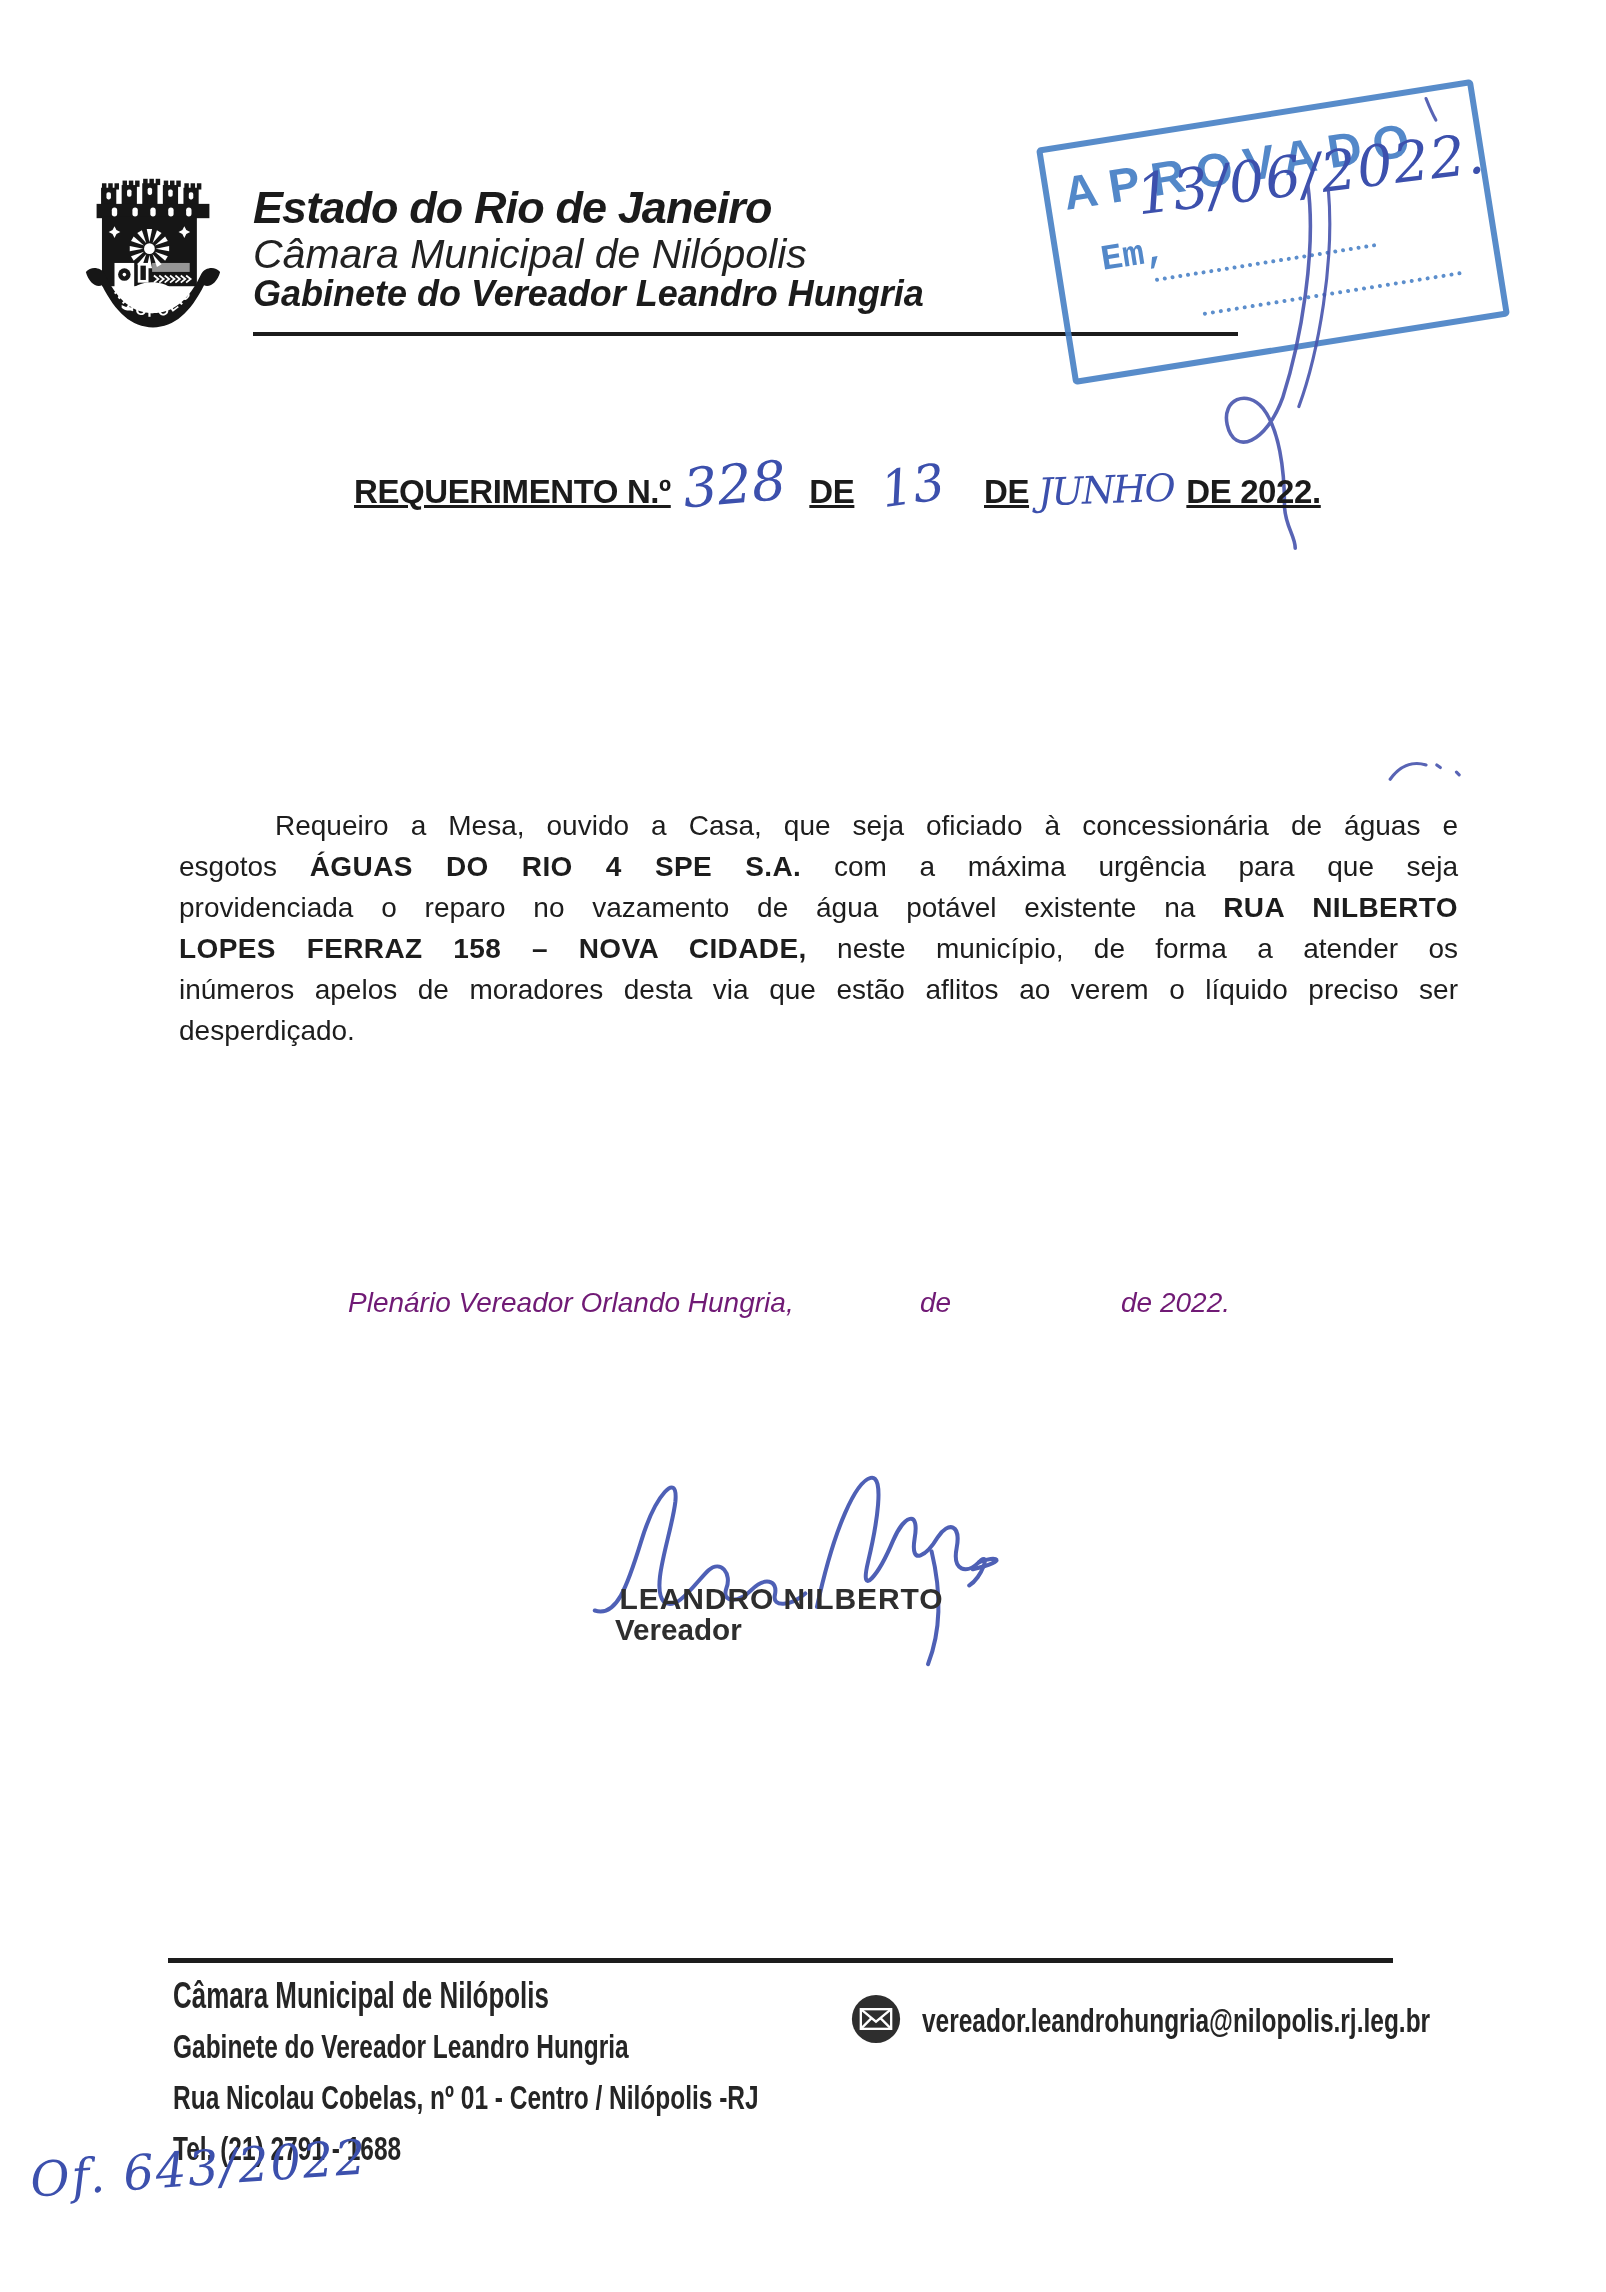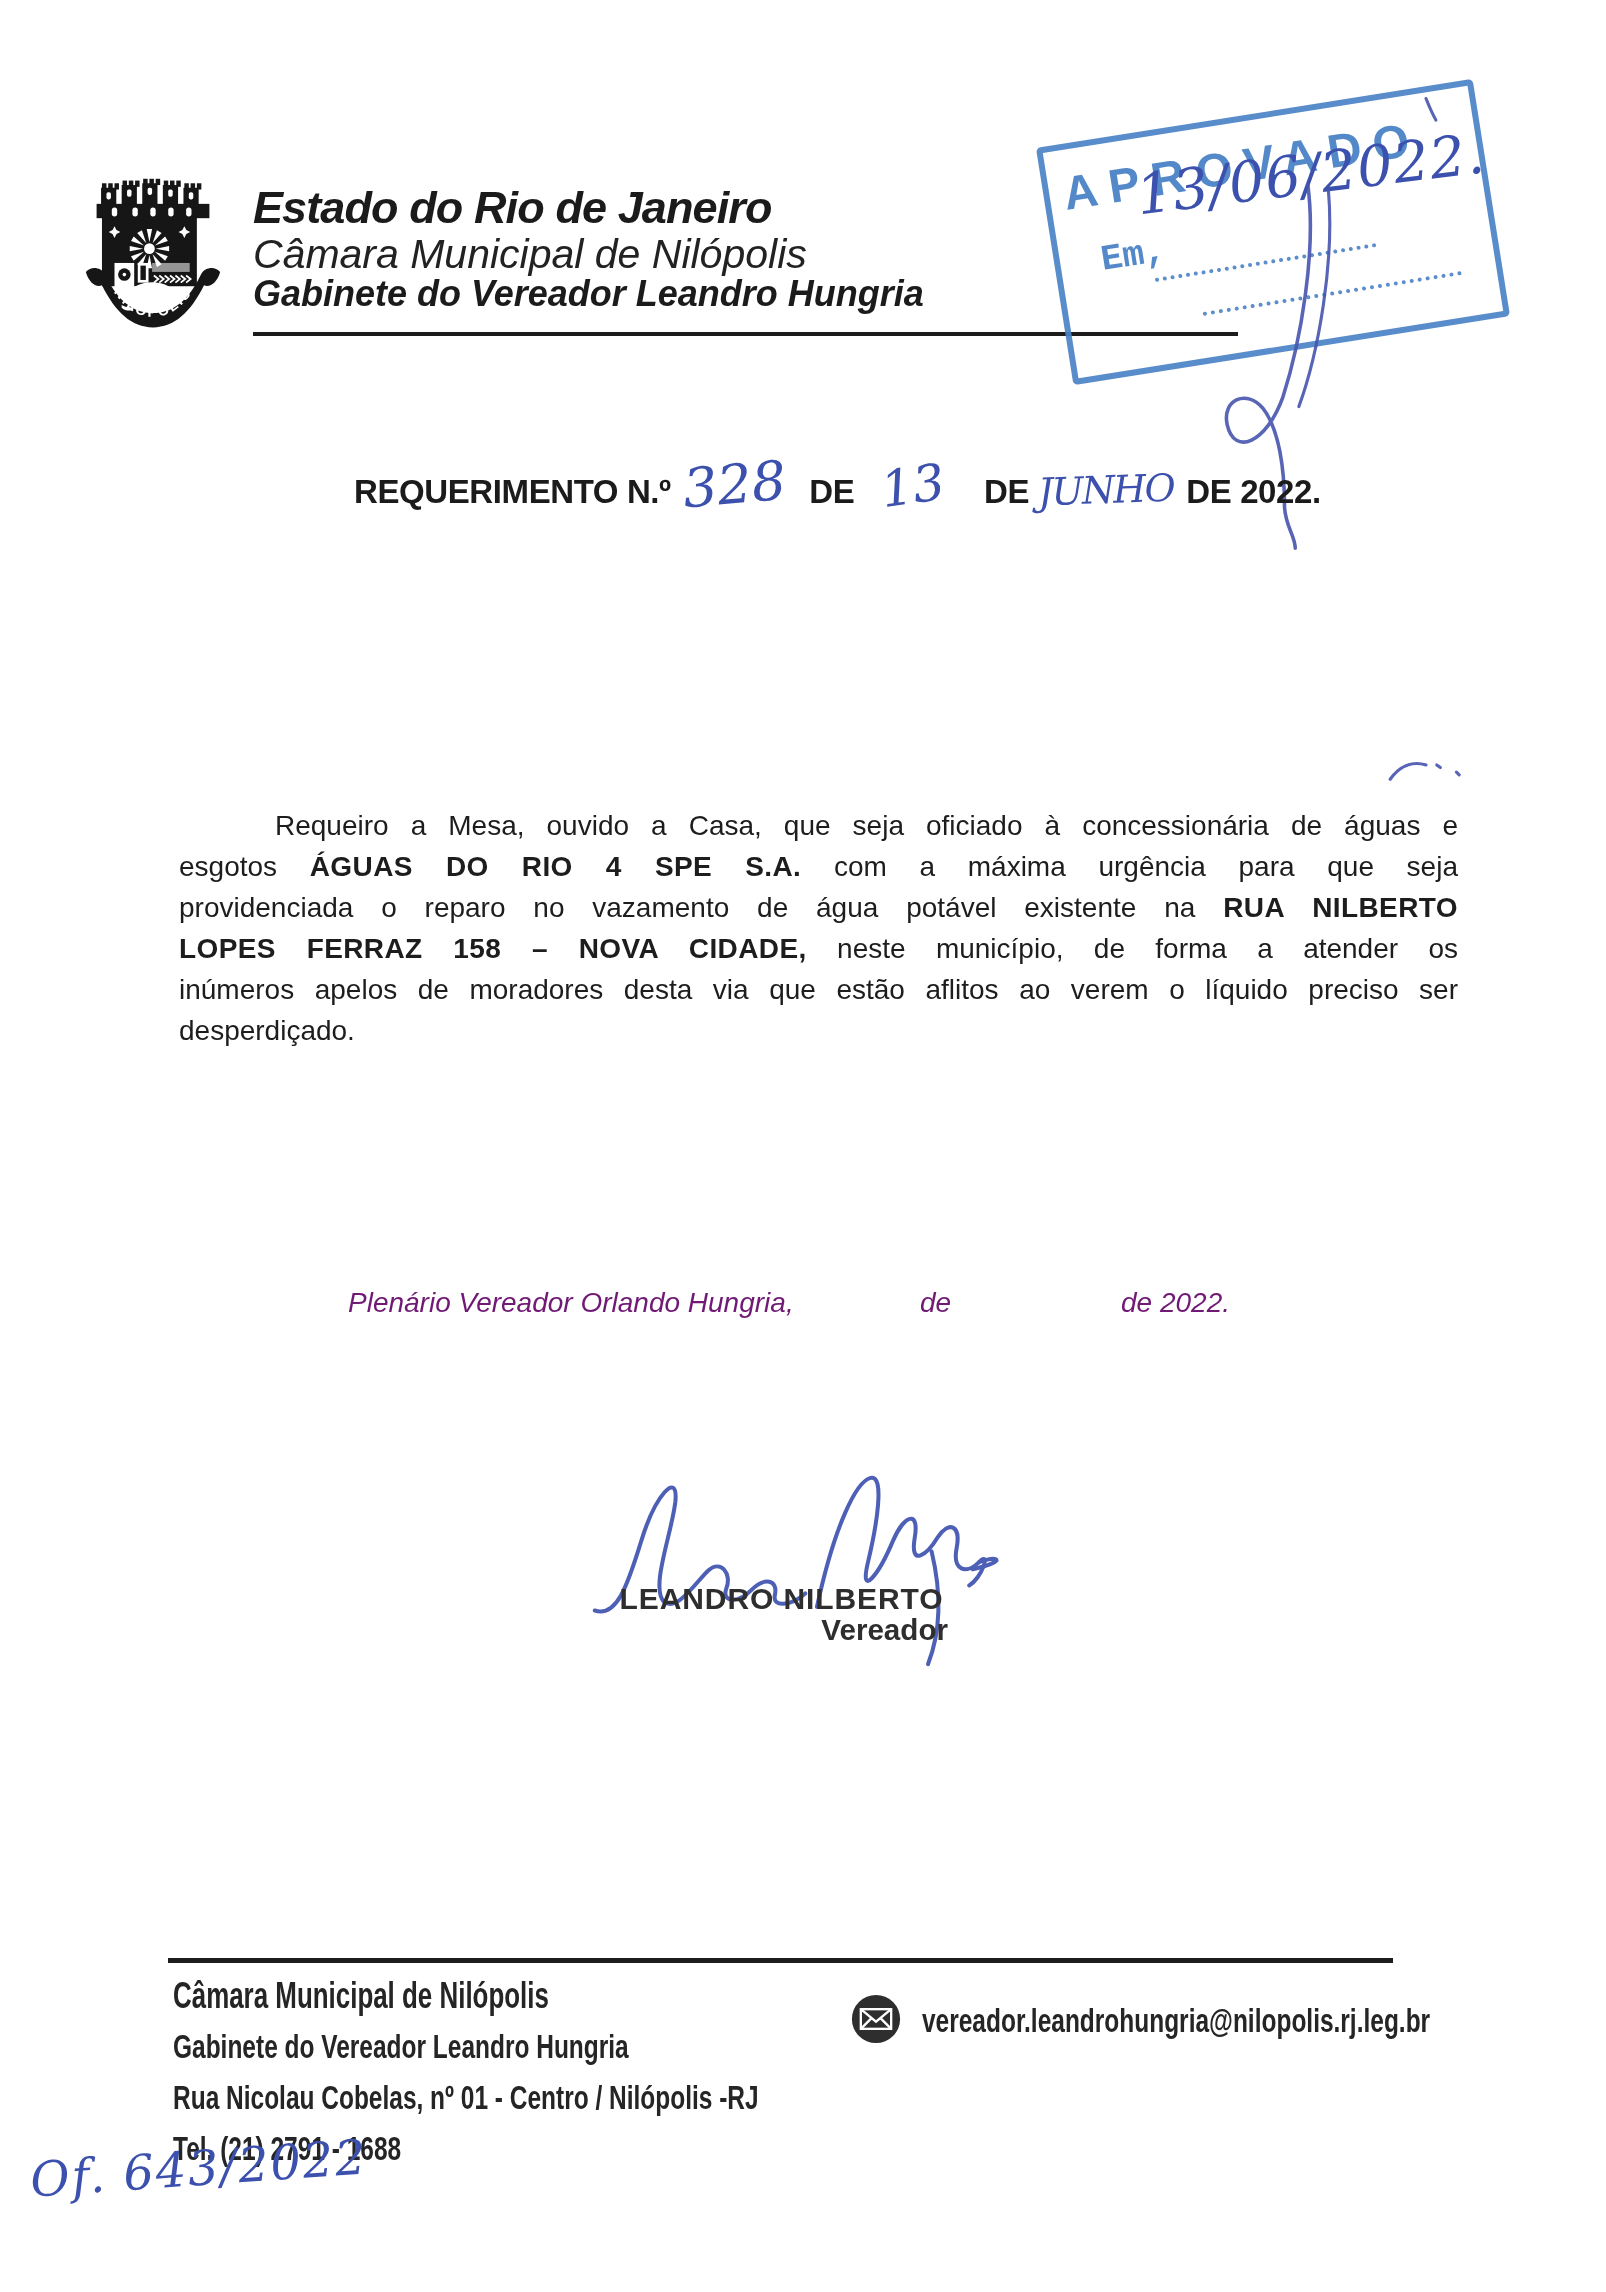--- a/index.html
+++ b/index.html
@@ -48,41 +48,41 @@
   }
 
   
   .hw{font-family:"DejaVu Serif", serif;font-style:italic;color:#3c50ad;}
 
   
   .title-row{
     left:354px;top:453px;
     display:inline-flex;align-items:baseline;white-space:nowrap;
   }
-  .title-print{font-size:33px;font-weight:bold;letter-spacing:-0.4px;color:#1b1b1b;}
+  .title-print{font-size:33px;font-weight:bold;letter-spacing:-0.4px;color:#1b1b1b;text-decoration:underline;}
   .t-num{font-size:54px;margin:0 23px 0 12.5px;transform:rotate(-5deg);display:inline-block;}
   .t-day{font-size:50px;margin:0 39px 0 27px;transform:rotate(-8deg);display:inline-block;}
   .t-month{font-size:38px;margin:0 12.5px 0 9px;transform:rotate(-2deg);display:inline-block;letter-spacing:-1.8px;}
 
   
   .body-par{
     left:167px;top:793px;width:1279px;
     font-size:28px;line-height:41px;
     text-align:justify;text-indent:96px;
     word-spacing:11.6px;color:#1d1d1d;
     margin:12px;
   }
   .body-par b{letter-spacing:0.4px;}
 
   
   .plenary{font-style:italic;font-size:28px;color:#701a75;}
 
   
   .sig-name{left:615px;top:1582px;width:333px;text-align:center;font-size:30px;font-weight:bold;letter-spacing:0.9px;color:#2e2e2e;}
-  .sig-role{left:615px;top:1613px;width:333px;text-align:right;font-size:29.6px;font-weight:bold;color:#2e2e2e;}
+  .sig-role{left:615px;top:1613px;width:333px;text-align:left;font-size:29.6px;font-weight:bold;color:#2e2e2e;}
 
   
   .ftr-rule{left:168px;top:1958px;width:1225px;height:4.5px;background:#1d1d1d;}
   .cond{
     font-weight:bold;white-space:nowrap;color:#252525;
     transform:scaleX(0.72);transform-origin:0 50%;
     letter-spacing:0px;
   }
   .ftr-1{left:173px;top:1975px;font-size:36px;}
   .ftr-2{left:173px;top:2027px;font-size:34px;}

